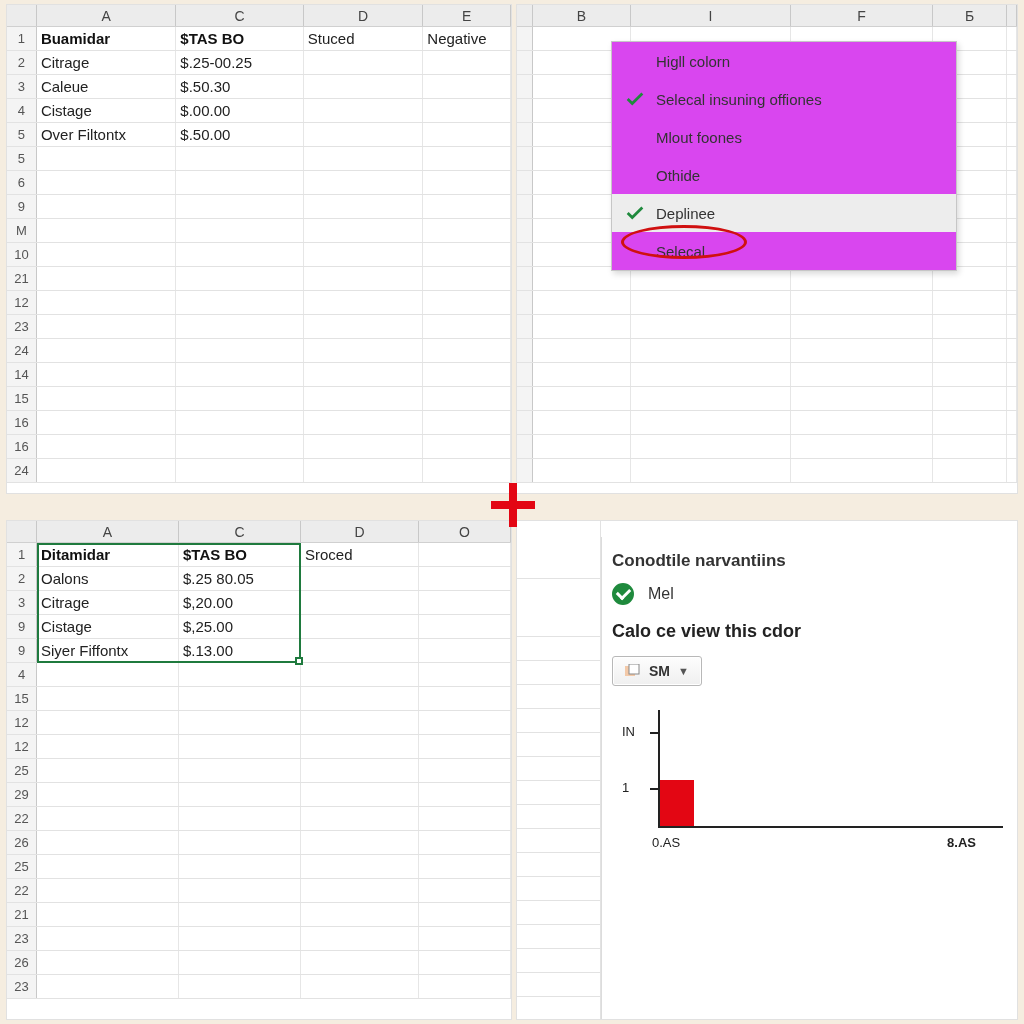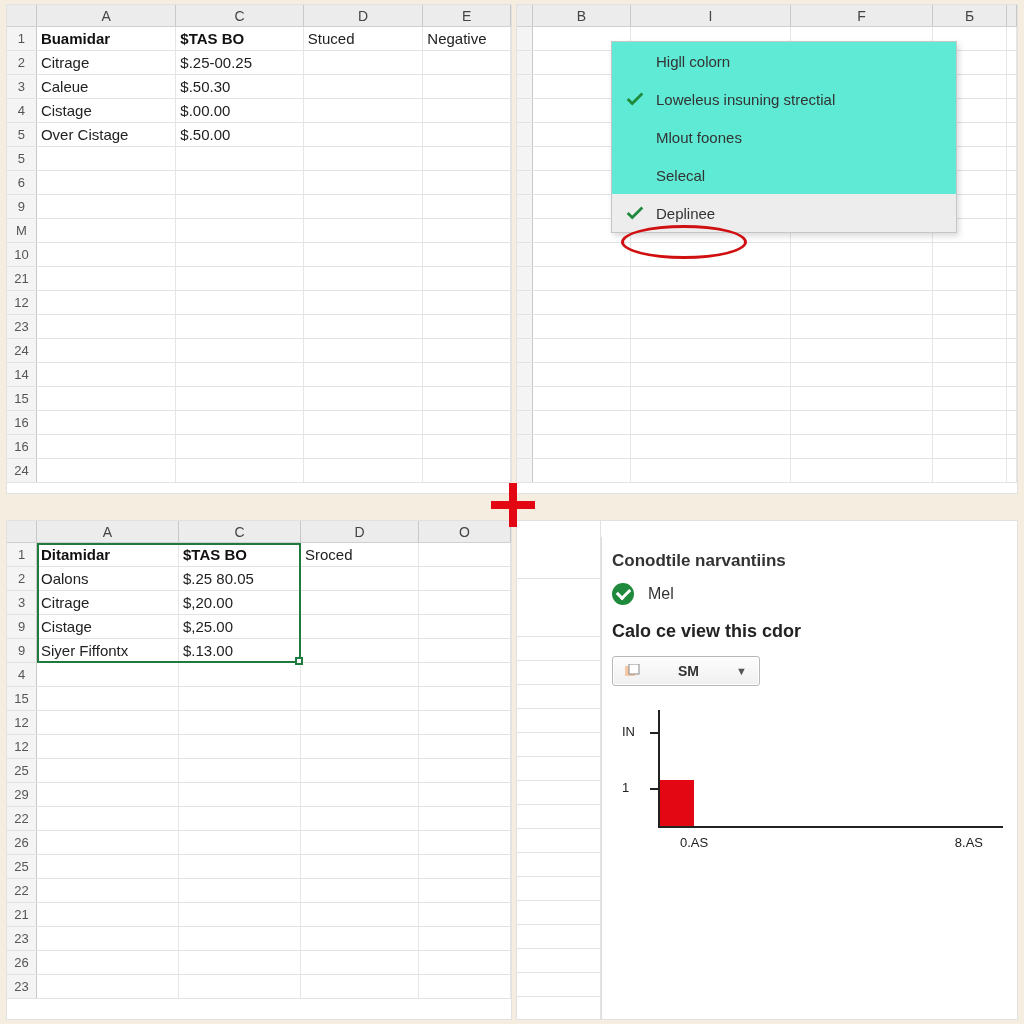--- a/index.html
+++ b/index.html
@@ -100,21 +100,21 @@
   .sel-handle {
     position:absolute; right:-4px; bottom:-4px;
     width:8px; height:8px; background:#fff; border:2px solid #1f7a3e;
   }
 
   
   .context-menu {
     position: absolute;
     left: 94px; top: 36px;
     width: 346px;
-    background: #5eead4;
+    background: #d946ef;
     border: 1px solid #c6c6c6;
     box-shadow: 2px 3px 6px rgba(0,0,0,0.15);
     z-index: 30;
   }
   .menu-item {
     display: flex;
     align-items: center;
     height: 38px;
     padding: 0 14px 0 44px;
     font-size: 15px;
@@ -156,30 +156,29 @@
   }
   .radio.checked { border-color:#1f8a3d; background:#1f8a3d; }
   .radio.checked:after{ content:""; width:10px; height:6px; border-left:3px solid #fff; border-bottom:3px solid #fff; transform:rotate(-45deg); margin-top:-3px;}
   .dlg-section2 { font-size:18px; font-weight:600; color:#222; margin:16px 0 14px;}
   .dropdown-btn {
     display:inline-flex; align-items:center;
     border:1px solid #b8b8b8; border-radius:3px;
     background:linear-gradient(#fdfdfd,#efefef);
     padding:6px 12px; font-size:14px; color:#333;
     box-shadow: inset 0 0 0 1px #fff;
-    gap: 29px;
   }
   .dropdown-btn .caret { margin-left:8px; font-size:11px; color:#555;}
 
   
   .chart-box { position:relative; margin-top:24px; height:140px; }
   .axis-v { position:absolute; left:46px; top:0; bottom:22px; width:2px; background:#222;}
   .axis-h { position:absolute; left:46px; right:4px; bottom:22px; height:2px; background:#222;}
   .ytick { position:absolute; left:10px; font-size:13px; color:#222;}
-  .xtick { position:absolute; bottom:0; font-size:13px; color:#222;margin-left:28px;}
+  .xtick { position:absolute; bottom:0; font-size:13px; color:#222;}
   .bar { position:absolute; background:#e30613;}
   .tick-mark { position:absolute; width:8px; height:2px; background:#222; left:38px;}
 
   
   .br-grid { position:absolute; left:0; top:0; width:84px; bottom:0;}
   .br-row { height:24px; border-bottom:1px solid #e2e2e2; border-right:1px solid #e2e2e2;}
   .br-row:first-child { height:58px;}
 </style>
 </head>
 <body>
@@ -217,21 +216,21 @@
       </div>
       <div class="row">
         <div class="row-h">4</div>
         <div class="cell tl-A">Cistage</div>
         <div class="cell tl-C">$.00.00</div>
         <div class="cell tl-D"></div>
         <div class="cell tl-E"></div>
       </div>
       <div class="row">
         <div class="row-h">5</div>
-        <div class="cell tl-A">Over Cistage</div>
+        <div class="cell tl-A">Over Filtontx</div>
         <div class="cell tl-C">$.50.00</div>
         <div class="cell tl-D"></div>
         <div class="cell tl-E"></div>
       </div>
 
       <div id="tl-empty">
           <div class="row">
             <div class="row-h">5</div>
             <div class="cell tl-A"></div>
             <div class="cell tl-C"></div>
@@ -501,33 +500,36 @@
 
     <div class="context-menu">
       <div id="menu-items">
           <div class="menu-item">
             <span>Higll colorn</span>
           </div>
           <div class="menu-item">
             <svg class="menu-check" viewBox="0 0 24 24">
               <path fill="none" stroke="#1f8a3d" stroke-width="3" d="M4 12l5 5L20 6"></path>
             </svg>
-            <span>Loweleus insuning strectial</span>
+            <span>Selecal insuning offiones</span>
           </div>
           <div class="menu-item">
             <span>Mlout foones</span>
           </div>
           <div class="menu-item">
-            <span>Selecal</span>
+            <span>Othide</span>
           </div>
           <div class="menu-item hover">
             <svg class="menu-check" viewBox="0 0 24 24">
               <path fill="none" stroke="#1f8a3d" stroke-width="3" d="M4 12l5 5L20 6"></path>
             </svg>
             <span>Deplinee</span>
+          </div>
+          <div class="menu-item">
+            <span>Selecal</span>
           </div>
         </div>
     </div>
     <div class="red-ellipse" style="left:104px; top:220px; width:126px; height:34px;"></div>
   </div>
 </div>
 
 <div class="pane" id="pane-bl">
   <div class="sheet">
     <div class="col-headers">
@@ -724,18 +726,18 @@
 
     <div class="chart-box">
       <div class="axis-v"></div>
       <div class="axis-h"></div>
       <div class="tick-mark" style="top:22px;"></div>
       <div class="tick-mark" style="top:78px;"></div>
       <div class="ytick" style="top:14px;">IN</div>
       <div class="ytick" style="top:70px;">1</div>
       <div class="bar" style="left:48px; bottom:24px; width:34px; height:46px;"></div>
       <div class="xtick" style="left:40px;">0.AS</div>
-      <div class="xtick" style="right:24px;">8.AS</div>
+      <div class="xtick" style="right:31px;font-weight:bold;">8.AS</div>
     </div>
   </div>
 </div>
 
 <div id="plus"></div>
 
 </body></html>

